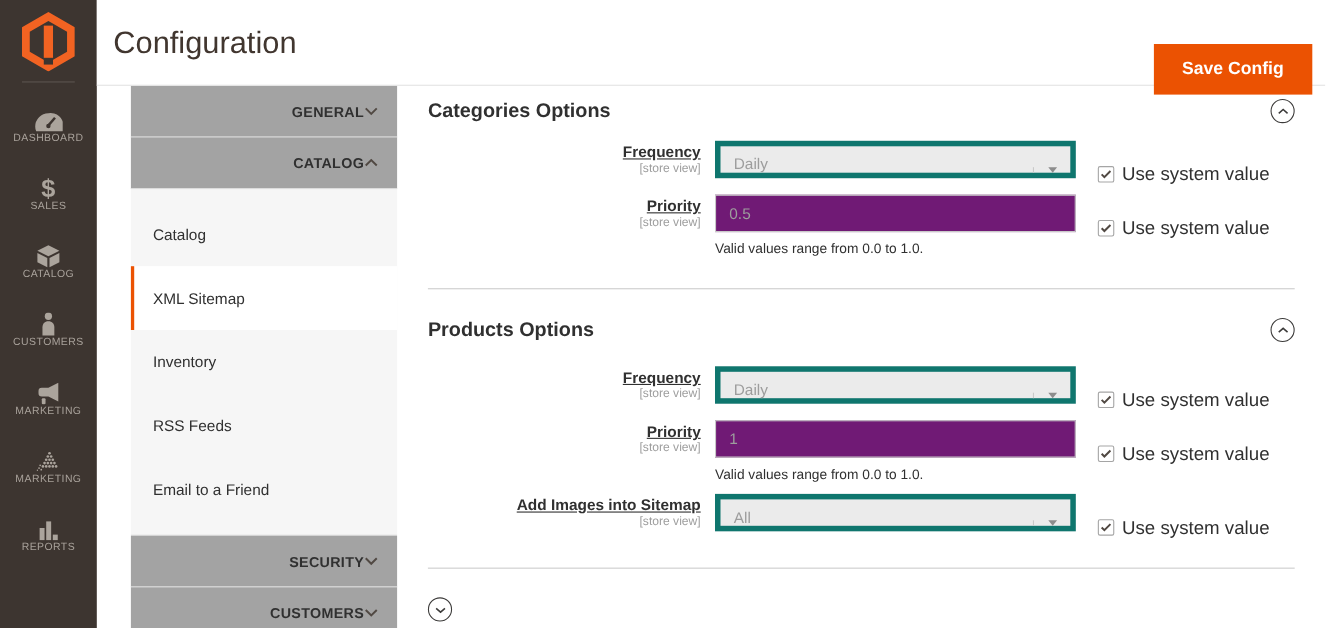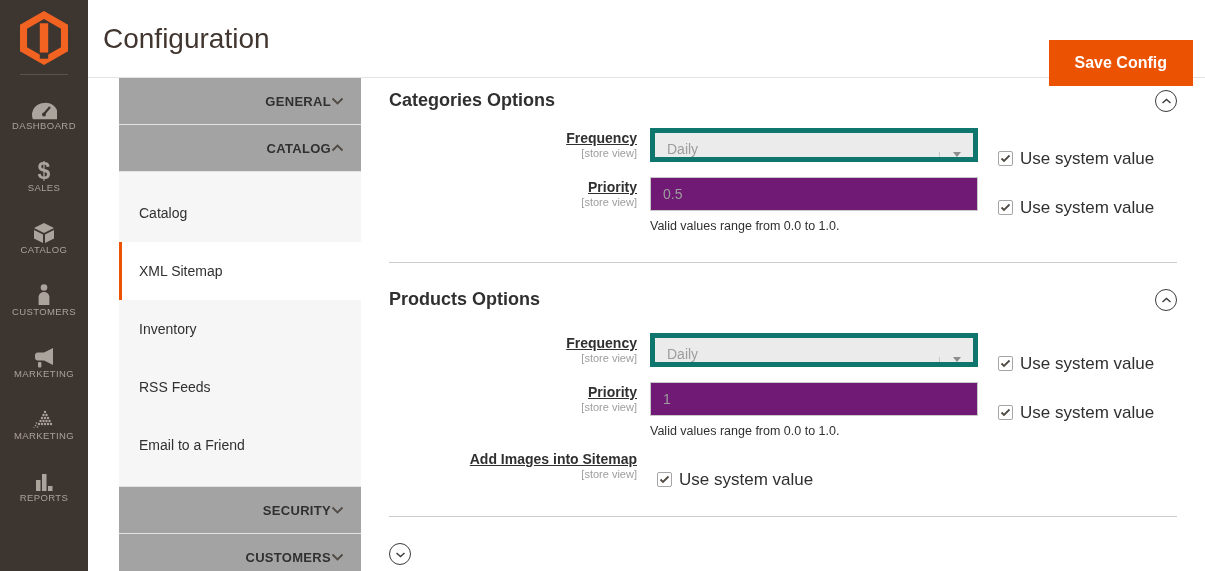--- a/index.html
+++ b/index.html
@@ -339,20 +339,28 @@
             </span>
             <span class="cb-label">Use system value</span>
           </div>
         </div>
 
         <div class="field-row">
           <div class="f-label">
             <span class="lbl">Add Images into Sitemap</span>
             <span class="scope">[store view]</span>
           </div>
+          <div class="f-control">
+            <div class="selectbox">
+              <span class="val">All</span>
+              <span class="arrow-seg">
+                  <span class="triangle"></span>
+                </span>
+            </div>
+          </div>
           <div class="f-check">
             <span class="checkbox">
               <svg width="11" height="9" viewBox="0 0 11 9">
                   <polyline points="1.5,4.5 4,7 9.5,1.5" fill="none" stroke="#514943" stroke-width="1.8"></polyline>
                 </svg>
             </span>
             <span class="cb-label">Use system value</span>
           </div>
         </div>
 

